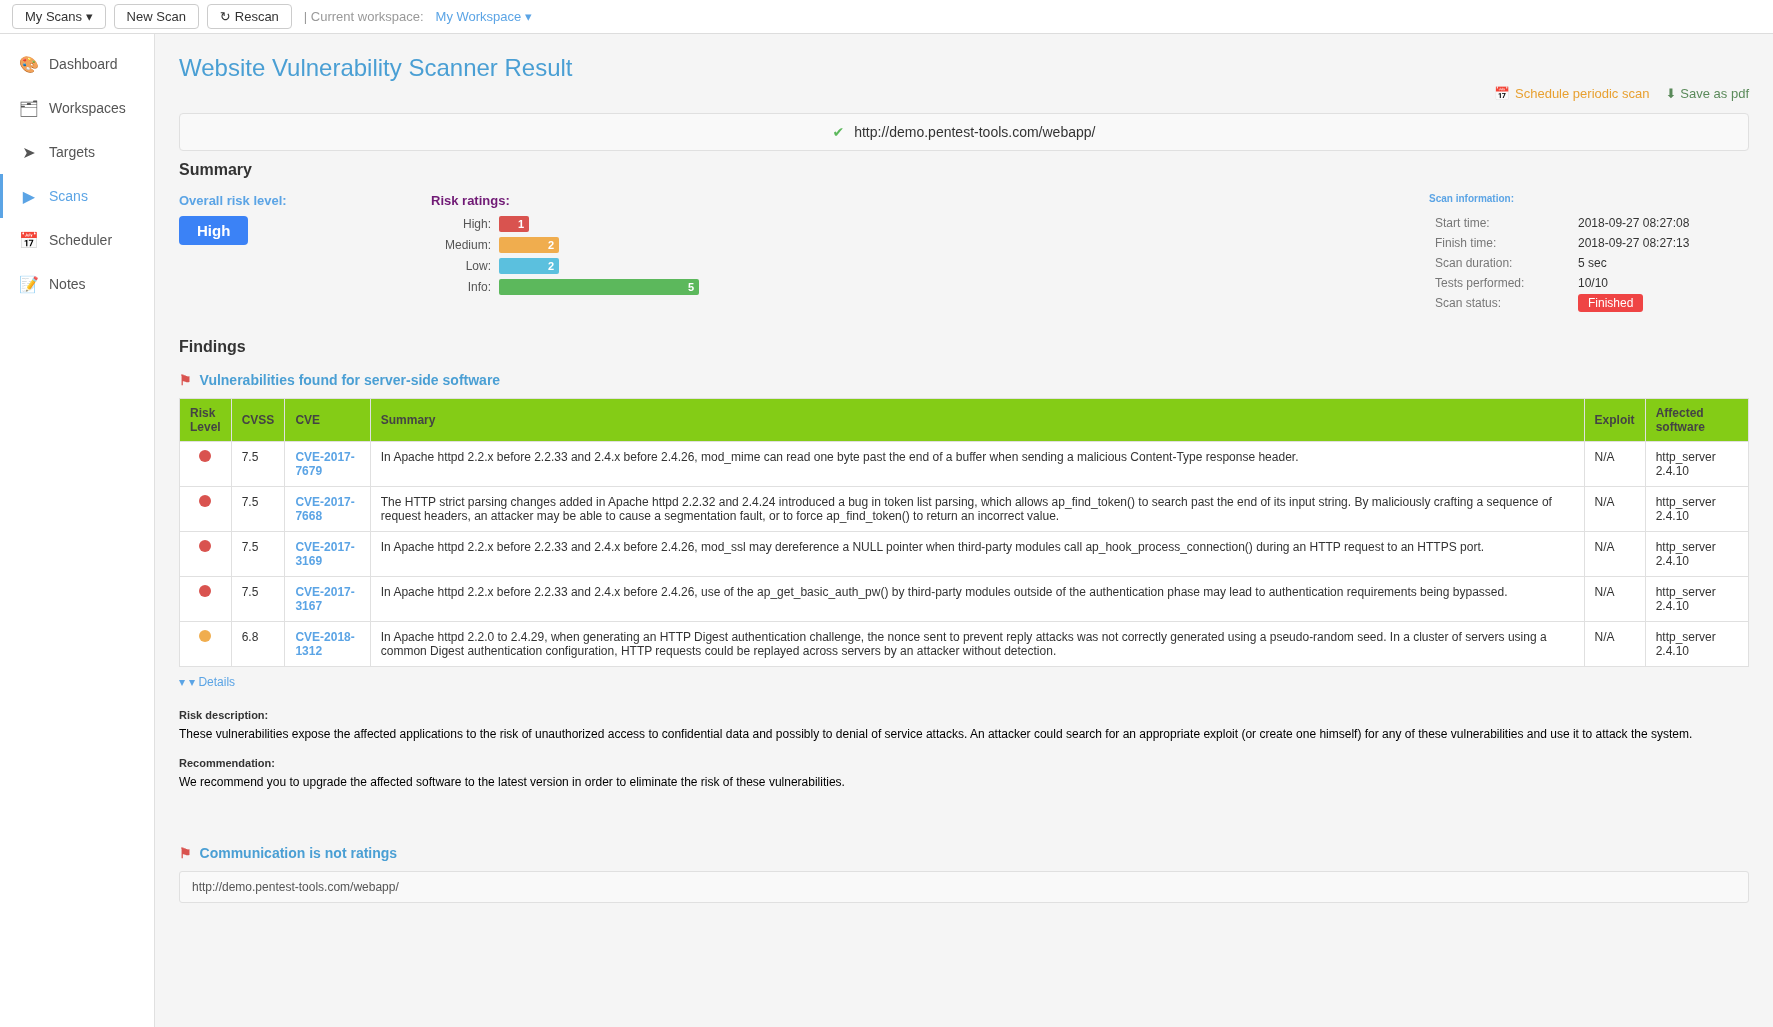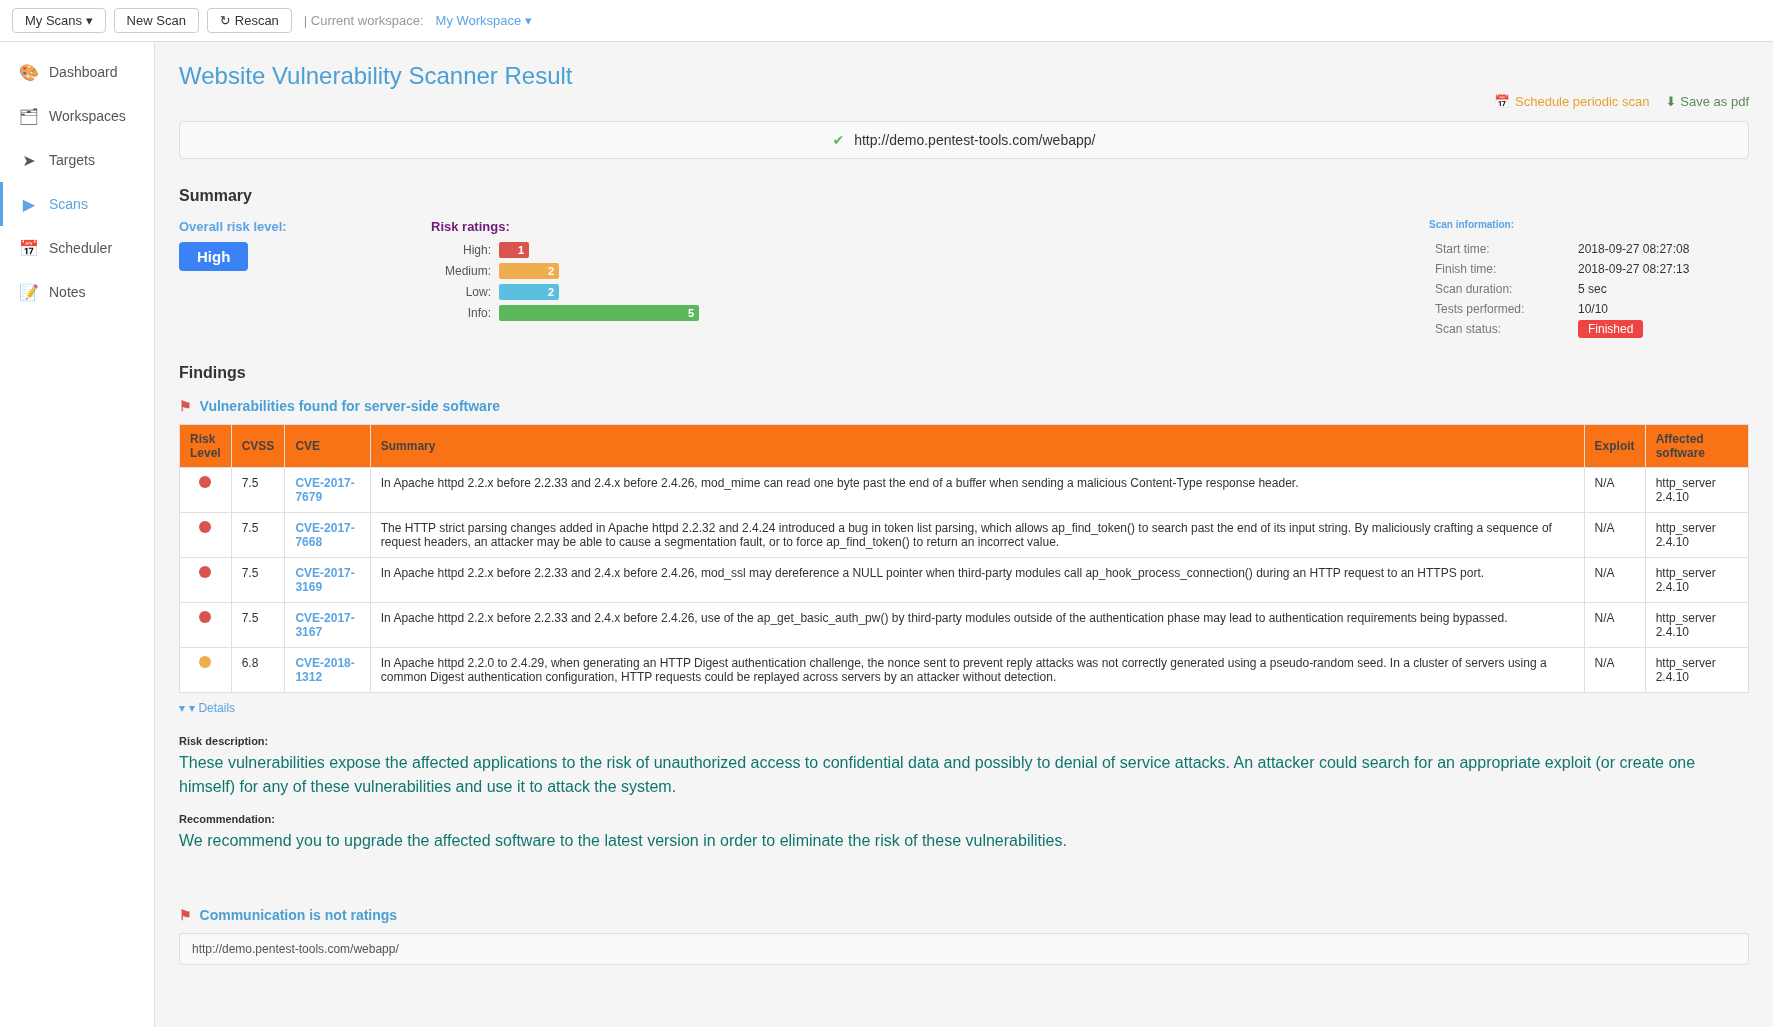--- a/index.html
+++ b/index.html
@@ -1,19 +1,19 @@
 <!DOCTYPE html>
 <html><head>
   <meta charset="utf-8">
   <style>
     * { box-sizing: border-box; margin: 0; padding: 0; }
     body { font-family: -apple-system, BlinkMacSystemFont, 'Segoe UI', Arial, sans-serif; font-size: 13px; background: #f5f5f5; color: #333; display: flex; flex-direction: column; height: 100vh; }
 
     
-    .topbar { background: #fff; border-bottom: 1px solid #ddd; display: flex; align-items: center; padding: 6px 12px; gap: 8px; height: 42px; }
+    .topbar { background: #fff; border-bottom: 1px solid #ddd; display: flex; align-items: center; padding: 6px 12px; gap: 8px; height: 34px; }
     .topbar .btn { padding: 4px 12px; border-radius: 4px; font-size: 13px; cursor: pointer; border: 1px solid #ccc; background: #fff; color: #333; display: flex; align-items: center; gap: 4px; }
     .topbar .btn-dropdown { background: #fff; }
     .topbar .separator { color: #999; margin: 0 4px; }
     .topbar .workspace-link { color: #5ba4e5; text-decoration: none; }
     .topbar-rescan { border-color: #5cb85c; color: #5cb85c; }
 
     
     .main-layout { display: flex; flex: 1; overflow: hidden; }
 
     
@@ -24,21 +24,21 @@
 
     
     .content { flex: 1; overflow-y: auto; padding: 20px 24px; }
 
     .page-title { font-size: 24px; color: #4a9fd4; font-weight: 400; margin-bottom: 4px; }
 
     .action-links { display: flex; justify-content: flex-end; gap: 16px; margin-bottom: 12px; font-size: 13px; }
     .action-link { color: #e8a030; text-decoration: none; display: flex; align-items: center; gap: 4px; }
     .action-link.pdf { color: #5a8a5a; }
 
-    .url-bar { background: #f9f9f9; border: 1px solid #e0e0e0; border-radius: 4px; padding: 10px 16px; margin-bottom: 28px; text-align: center; font-size: 14px; color: #333; }
+    .url-bar { background: #f9f9f9; border: 1px solid #e0e0e0; border-radius: 4px; padding: 10px 16px; margin-bottom: 10px; text-align: center; font-size: 14px; color: #333; }
     .url-bar .check { color: #5cb85c; margin-right: 6px; }
 
     
     .summary-section { margin-bottom: 24px; }
     .section-title { font-size: 16px; font-weight: 600; color: #333; margin-bottom: 14px; }
     .summary-grid { display: grid; grid-template-columns: 220px 1fr 320px; gap: 12px; }
 
     .risk-level-box { }
     .risk-level-label { font-size: 13px; color: #5ba4e5; font-weight: 600; margin-bottom: 8px; }
     .risk-badge { background: #3b82f6; color: #fff; padding: 6px 18px; border-radius: 4px; font-size: 15px; font-weight: 600; display: inline-block; }
@@ -63,31 +63,31 @@
 
     
     .findings-section { }
     .findings-title { font-size: 16px; font-weight: 600; color: #333; margin-bottom: 16px; }
 
     .finding-group { margin-bottom: 28px; }
     .finding-group-title { font-size: 14px; color: #4a9fd4; font-weight: 600; margin-bottom: 10px; display: flex; align-items: center; gap: 8px; }
     .flag-icon { color: #d9534f; font-size: 14px; }
 
     .findings-table { width: 100%; border-collapse: collapse; background: #fff; border: 1px solid #e0e0e0; font-size: 12px; }
-    .findings-table th { background: #f97316; border: 1px solid #e0e0e0; padding: 7px 10px; text-align: left; font-weight: 600; color: #444; }
+    .findings-table th { background: #84cc16; border: 1px solid #e0e0e0; padding: 7px 10px; text-align: left; font-weight: 600; color: #444; }
     .findings-table td { border: 1px solid #e0e0e0; padding: 8px 10px; vertical-align: top; }
     .risk-dot { width: 12px; height: 12px; border-radius: 50%; display: inline-block; }
     .dot-high { background: #d9534f; }
     .dot-medium { background: #f0ad4e; }
     .cve-link { color: #5ba4e5; text-decoration: none; font-weight: bold; }
 
     .details-toggle { color: #5ba4e5; cursor: pointer; font-size: 12px; margin: 8px 0; display: inline-flex; align-items: center; gap: 4px; }
     .details-content { padding: 12px 0; }
     .details-content .detail-label { font-weight: 600; font-size: 11px; margin-bottom: 4px; }
-    .details-content .detail-text { font-size: 16px; color: #0f766e; margin-bottom: 14px; line-height: 1.5; }
+    .details-content .detail-text { font-size: 12px; color: #000000; margin-bottom: 14px; line-height: 1.5; }
 
     .comm-not-secure-url { font-size: 12px; color: #555; padding: 8px 12px; background: #f9f9f9; border: 1px solid #e0e0e0; border-radius: 3px; }
   </style>
 </head>
 <body>
 
 <div class="topbar">
   <button class="btn btn-dropdown">
     <span>My Scans</span>
     <span>▾</span>

